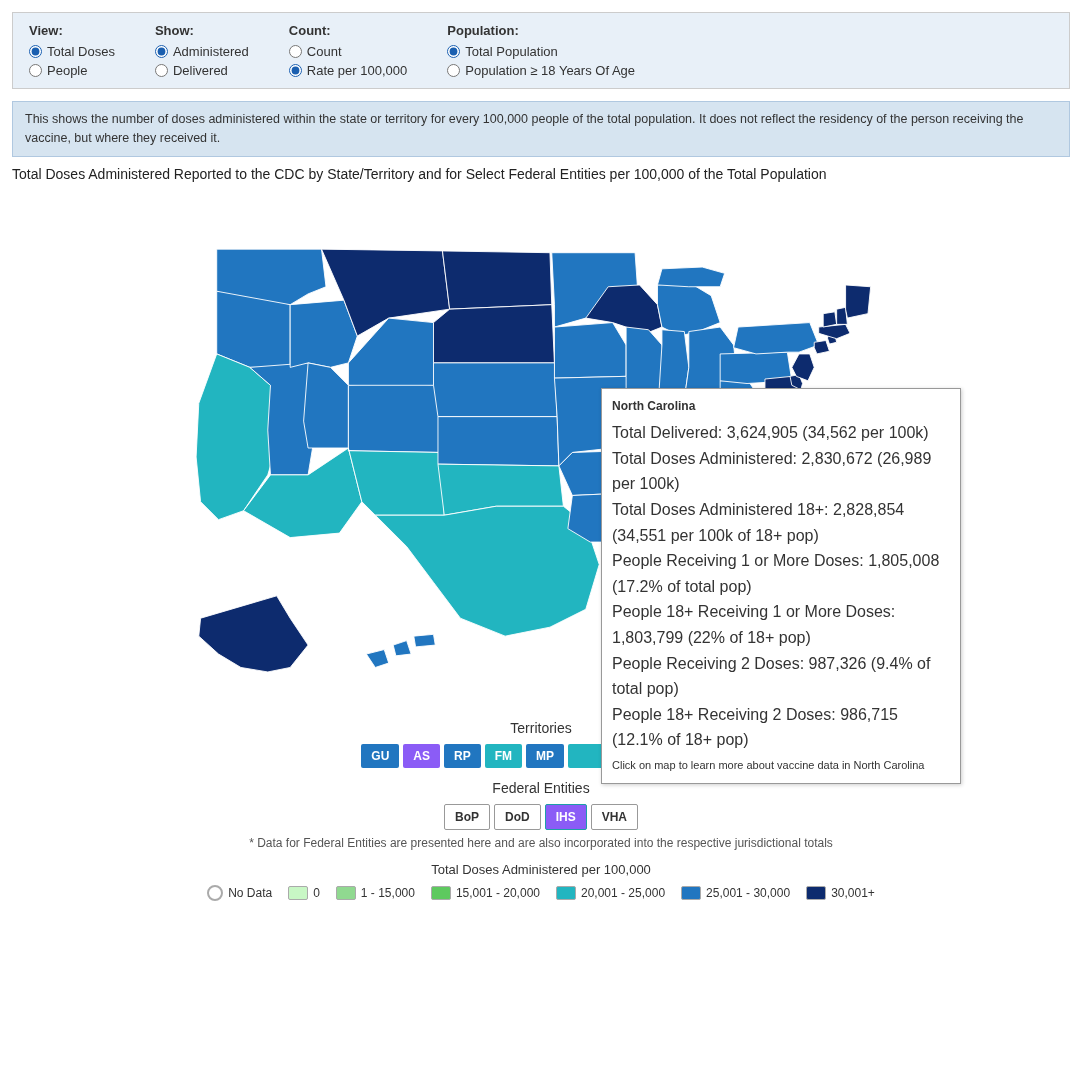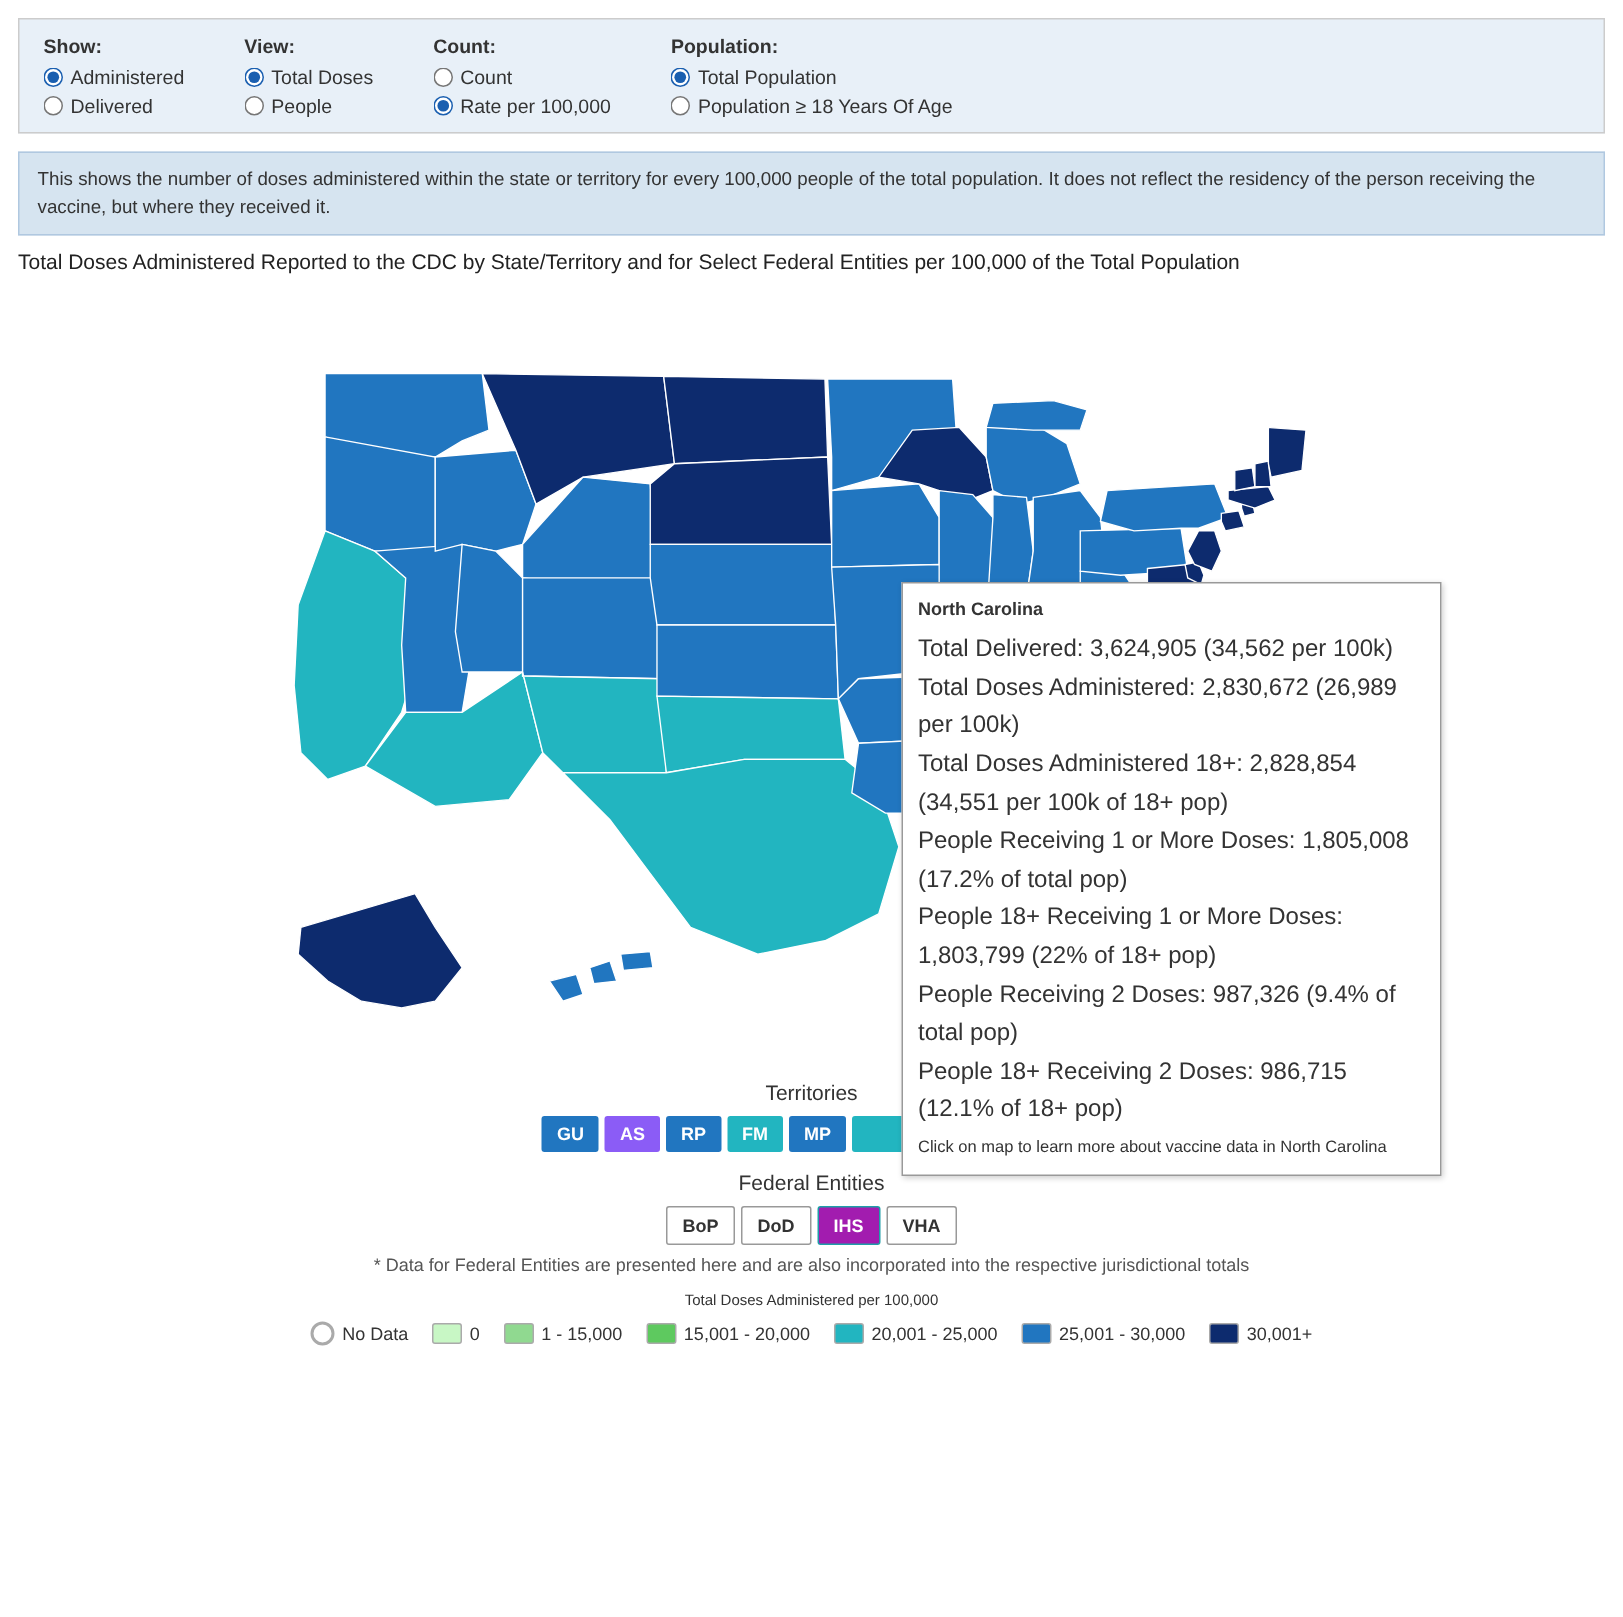--- a/index.html
+++ b/index.html
@@ -103,38 +103,38 @@
       padding: 5px 10px;
       font-size: 12px;
       font-weight: bold;
       color: #333;
       background: white;
       border: 1px solid #999;
       cursor: pointer;
       border-radius: 2px;
     }
     .fed-btn.highlight {
-      background: #a21caf;
+      background: #8b5cf6;
       color: white;
       border-color: #1e9ea8;
     }
 
     .footnote {
       text-align: center;
       font-size: 12px;
       color: #555;
       margin: 4px 0;
     }
 
     .legend-section {
       text-align: center;
       margin: 12px 0;
     }
     .legend-title {
-      font-size: 10px;
+      font-size: 13px;
       margin-bottom: 8px;
       color: #333;
     }
     .legend-items {
       display: flex;
       justify-content: center;
       align-items: center;
       gap: 16px;
       flex-wrap: wrap;
     }
@@ -161,39 +161,39 @@
     }
     .state-20-25k { fill: #22b5c0; }
     .state-25-30k { fill: #2176c0; }
     .state-30k-plus { fill: #0d2b6e; }
   </style>
 </head>
 <body>
 
 <div class="controls-bar">
   <div class="control-group">
+    <label class="group-title">View:</label>
+    <div class="radio-option">
+      <input type="radio" name="view" checked="" style="">
+      <span>Total Doses</span>
+    </div>
+    <div class="radio-option">
+      <input type="radio" name="view" style="">
+      <span>People</span>
+    </div>
+  </div>
+  <div class="control-group">
     <label class="group-title">Show:</label>
     <div class="radio-option">
       <input type="radio" name="show" checked="" style="">
       <span>Administered</span>
     </div>
     <div class="radio-option">
       <input type="radio" name="show" style="">
       <span>Delivered</span>
-    </div>
-  </div>
-  <div class="control-group">
-    <label class="group-title">View:</label>
-    <div class="radio-option">
-      <input type="radio" name="view" checked="" style="">
-      <span>Total Doses</span>
-    </div>
-    <div class="radio-option">
-      <input type="radio" name="view" style="">
-      <span>People</span>
     </div>
   </div>
   <div class="control-group">
     <label class="group-title">Count:</label>
     <div class="radio-option">
       <input type="radio" name="metric" style="">
       <span>Count</span>
     </div>
     <div class="radio-option">
       <input type="radio" name="metric" checked="" style="">

